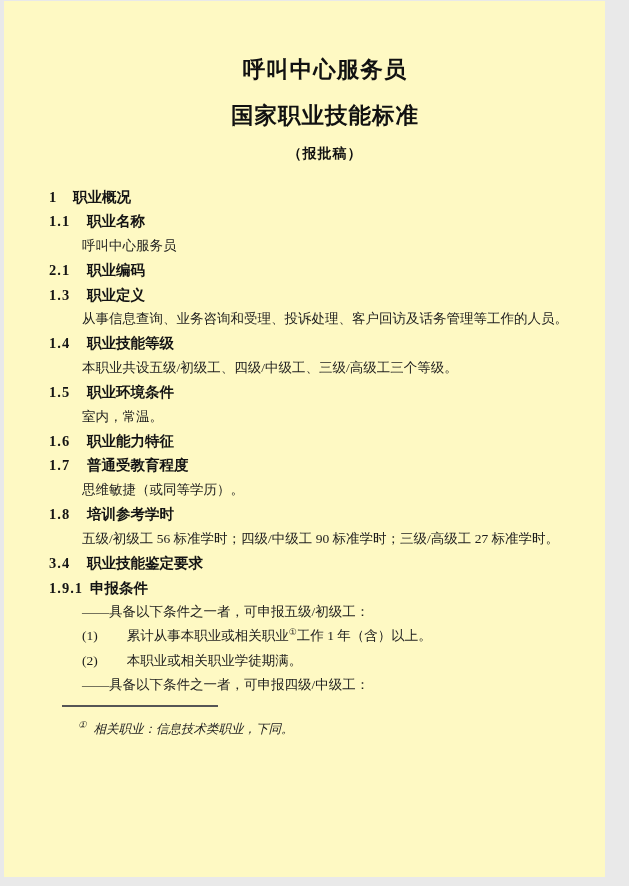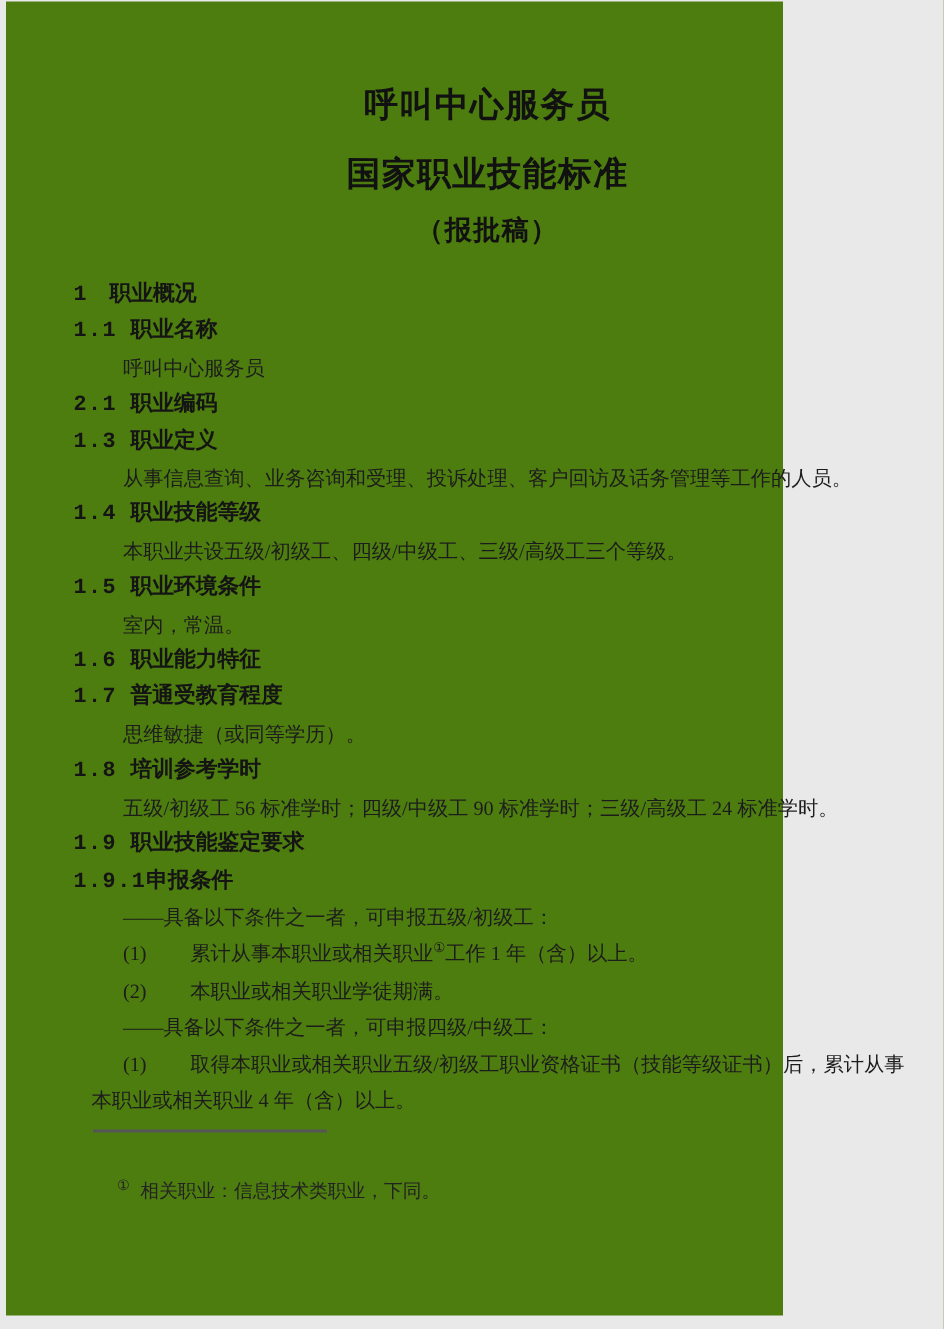--- a/index.html
+++ b/index.html
@@ -9,23 +9,23 @@
     width: 629px;
     height: 886px;
     background: #e9e9e9;
     font-family: "Liberation Serif", serif;
     overflow: hidden;
   }
   .page {
     position: absolute;
     left: 4px;
     top: 1px;
-    width: 518px;
+    width: 601px;
     height: 876px;
-    background: #4d7c0f;
+    background: #fef9c3;
     color: #1f1f1f;
   }
   .doc {
     padding: 52px 0 0 57px;
   }
   
   .title {
     width: 528px;
     text-align: center;
     font-family: "Liberation Sans", sans-serif;
@@ -33,35 +33,35 @@
     color: #111;
   }
   .title-line {
     font-size: 22.5px;
     line-height: 34px;
     letter-spacing: 1px;
   }
   .title-line + .title-line { margin-top: 12px; }
   .subtitle {
     margin-top: 9px;
-    font-size: 18px;
+    font-size: 14px;
     line-height: 22px;
     letter-spacing: 1px;
   }
   
   .content {
     margin-top: 21px;
     width: 550px;
     font-size: 13.5px;
     color: #1c1c1c;
   }
   .line { line-height: 24.4px; }
   
   .line.h1, .line.h2, .line.h3 {
-    font-family: Liberation Mono, monospace;
+    font-family: Liberation Serif, serif;
     font-weight: bold;
     font-size: 14.5px;
     color: #141414;
     margin-left: -12px;
   }
   .line.h1 .num, .line.h2 .num, .line.h3 .num {
     display: inline-block;
     letter-spacing: 1px;
   }
   .line.h1 .num { min-width: 24px; }
@@ -83,25 +83,26 @@
   }
   
   .footnote-rule {
     margin-top: 7px;
     margin-left: 1px;
     width: 156px;
     height: 0;
     border-top: 2px solid #565656;
   }
   .footnote {
-    margin-top: 25px;
+    margin-top: 7px;
     font-size: 12.5px;
     line-height: 22px;
     text-indent: 17px;
     color: #222;
+    font-style: italic;
   }
   .footnote .fn-marker {
     font-size: 9.5px;
     vertical-align: super;
     margin-right: 7px;
   }
 </style>
 </head>
 <body>
 
@@ -122,28 +123,27 @@
         <div class="line h2"><span class="num">1.3</span><span>职业定义</span></div>
         <div class="line p"><span>从事信息查询、业务咨询和受理、投诉处理、客户回访及话务管理等工作的人员。</span></div>
         <div class="line h2"><span class="num">1.4</span><span>职业技能等级</span></div>
         <div class="line p"><span>本职业共设五级/初级工、四级/中级工、三级/高级工三个等级。</span></div>
         <div class="line h2"><span class="num">1.5</span><span>职业环境条件</span></div>
         <div class="line p"><span>室内，常温。</span></div>
         <div class="line h2"><span class="num">1.6</span><span>职业能力特征</span></div>
         <div class="line h2"><span class="num">1.7</span><span>普通受教育程度</span></div>
         <div class="line p"><span>思维敏捷（或同等学历）。</span></div>
         <div class="line h2"><span class="num">1.8</span><span>培训参考学时</span></div>
-        <div class="line p"><span>五级/初级工 56 标准学时；四级/中级工 90 标准学时；三级/高级工 24 标准学时。</span></div>
-        <div class="line h2"><span class="num">1.9</span><span>职业技能鉴定要求</span></div>
+        <div class="line p"><span>五级/初级工 56 标准学时；四级/中级工 90 标准学时；三级/高级工 27 标准学时。</span></div>
+        <div class="line h2"><span class="num">3.4</span><span>职业技能鉴定要求</span></div>
         <div class="line h3"><span class="num">1.9.1</span><span>申报条件</span></div>
         <div class="line dash"><span>——具备以下条件之一者，可申报五级/初级工：</span></div>
         <div class="line item"><span class="num">(1)</span><span>累计从事本职业或相关职业</span><sup class="fn-ref">①</sup><span>工作 1 年（含）以上。</span></div>
         <div class="line item"><span class="num">(2)</span><span>本职业或相关职业学徒期满。</span></div>
         <div class="line dash"><span>——具备以下条件之一者，可申报四级/中级工：</span></div>
-        <div class="line item"><span class="num">(1)</span><span>取得本职业或相关职业五级/初级工职业资格证书（技能等级证书）后，累计从事本职业或相关职业 4 年（含）以上。</span></div>
       </div>
 
     <div class="footnote-rule"></div>
     <div class="footnote">
       <span class="fn-marker">①</span><span>相关职业：信息技术类职业，下同。</span>
     </div>
 
   </div>
 </div>
 

